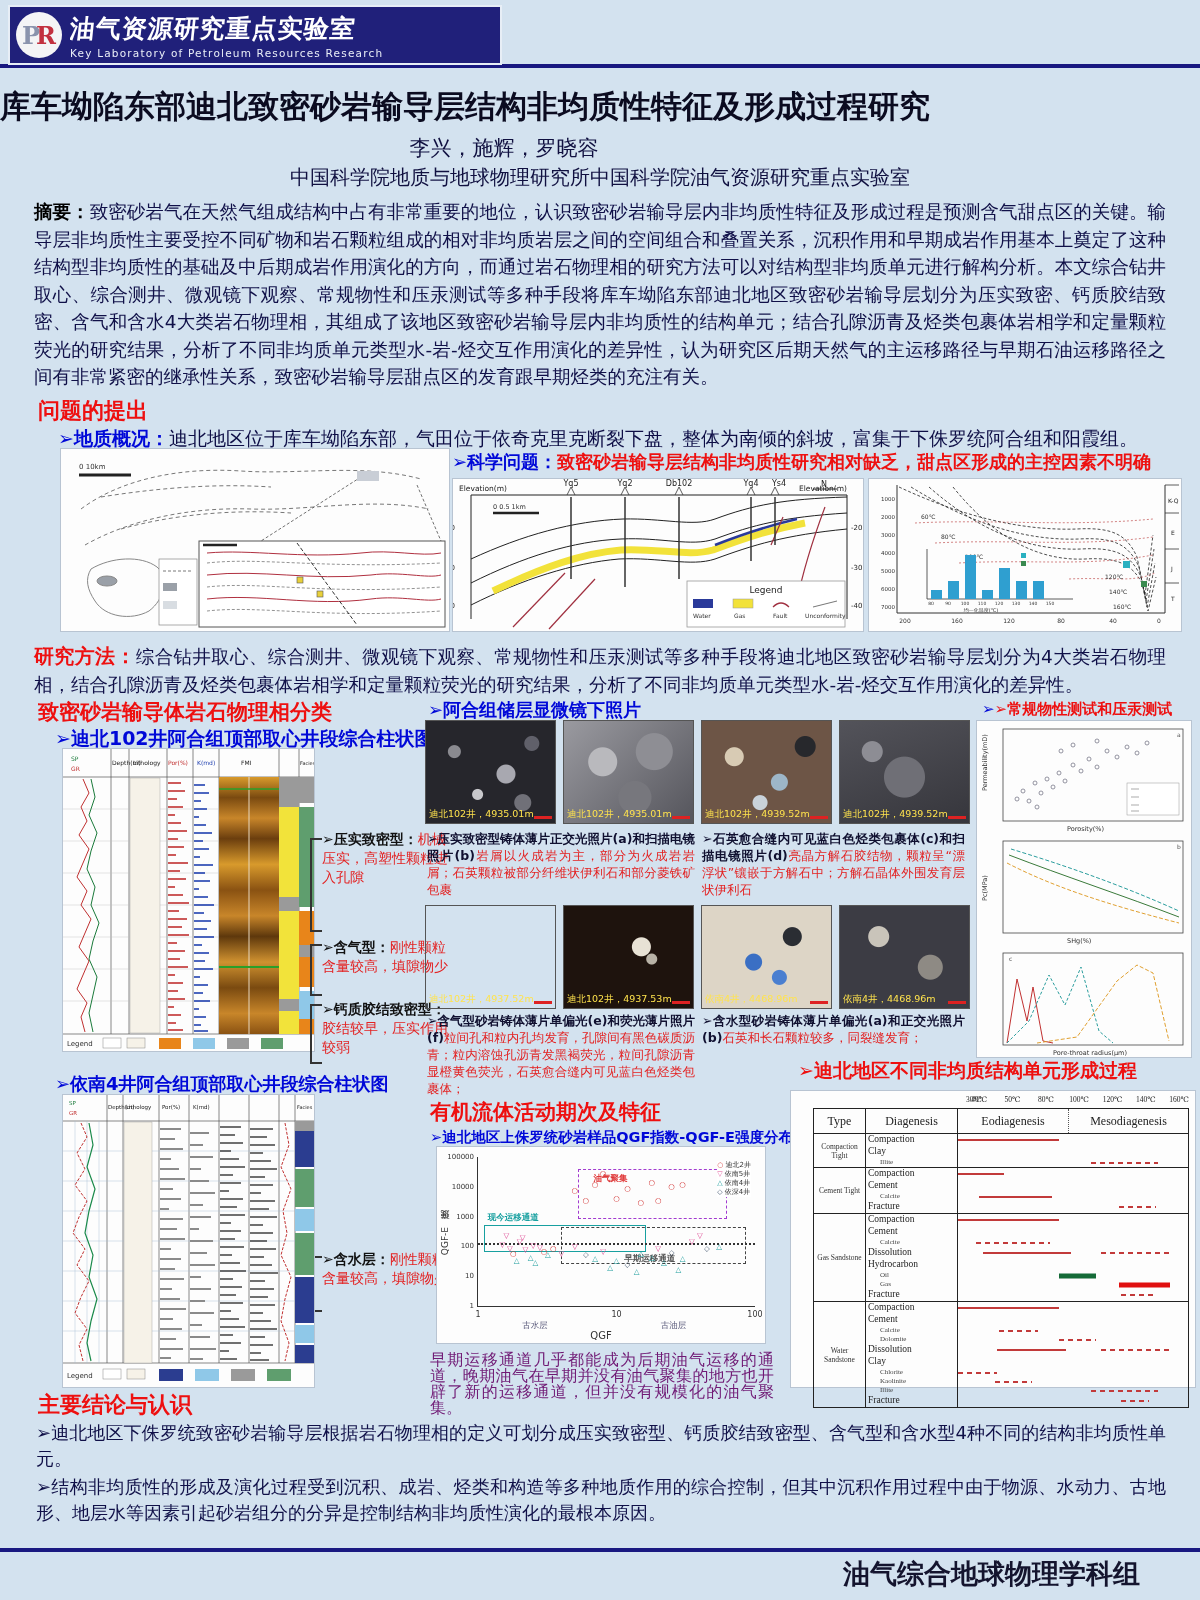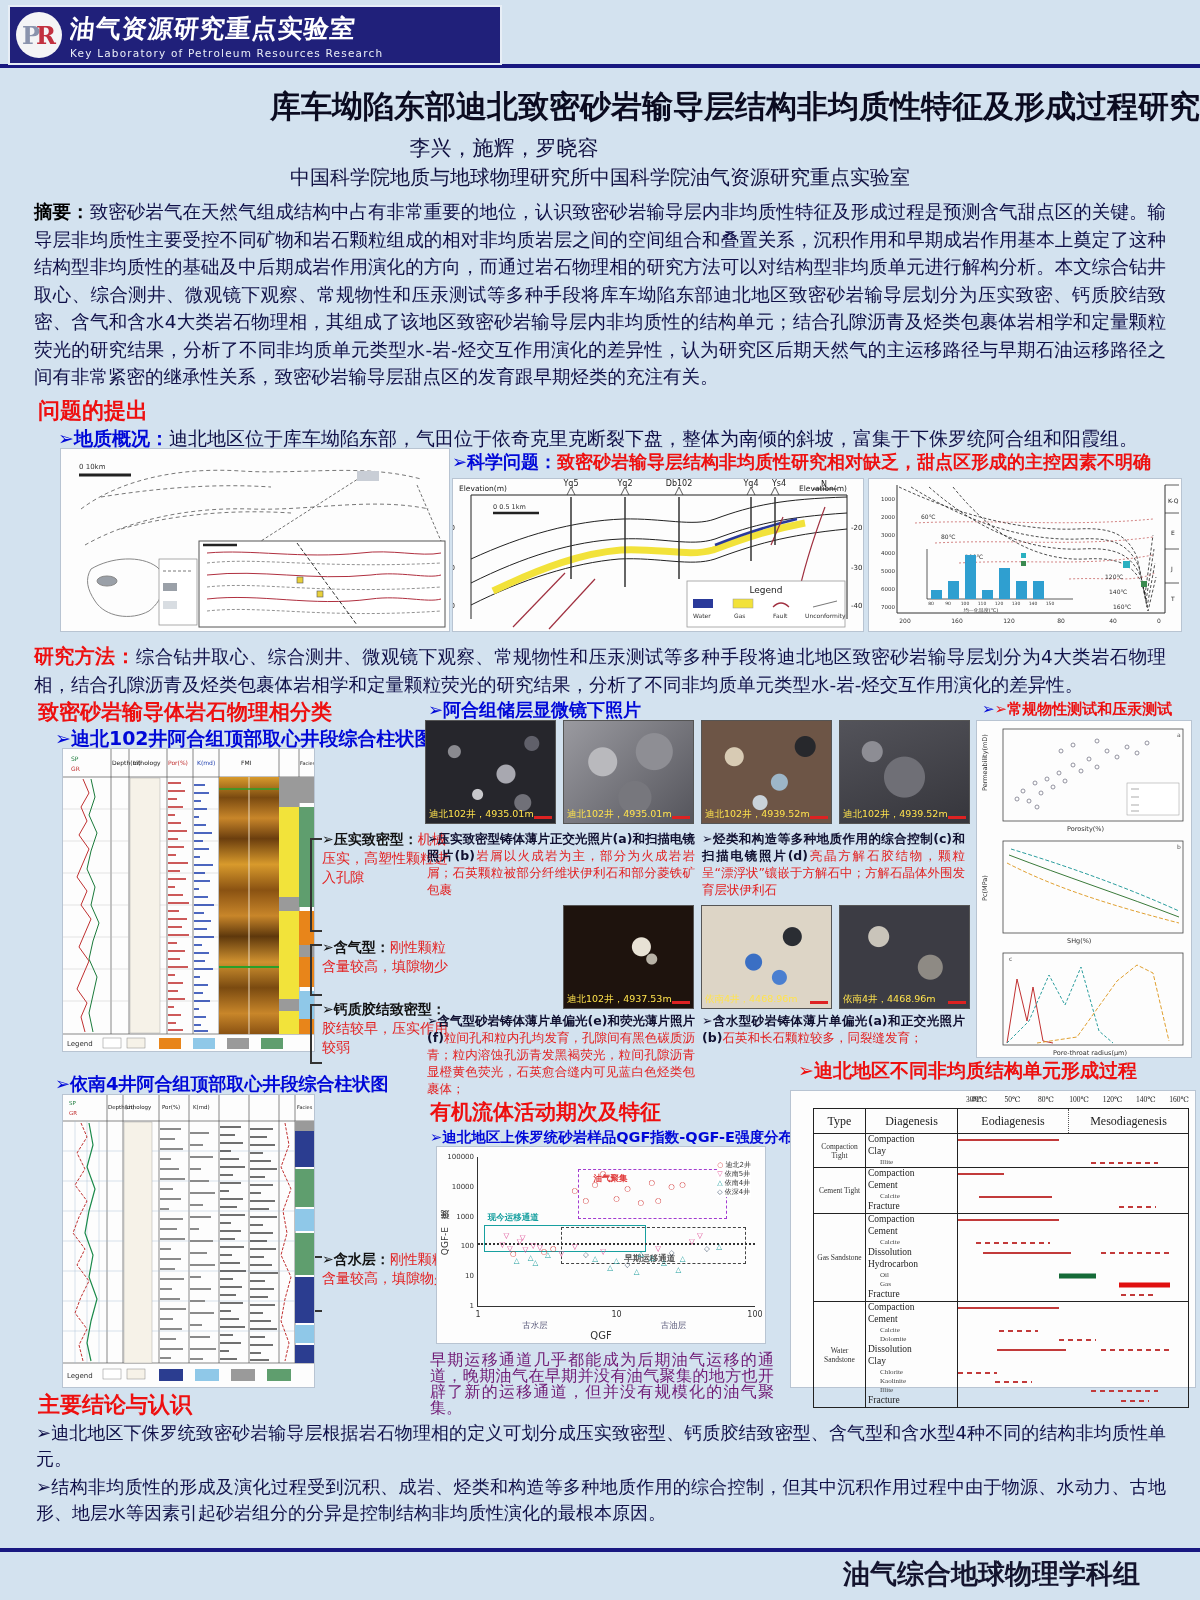--- a/index.html
+++ b/index.html
@@ -14,21 +14,21 @@
              font-size:24px;flex:0 0 auto;}
   #pr-circle b{color:#8a93ad;} #pr-circle i{color:#c2303f;font-style:normal;margin-left:-4px;}
   #logo-texts{margin-left:8px;overflow:hidden;}
   #logo-cn{font-family:"DejaVu Serif","Liberation Serif",serif;color:#fff;font-weight:bold;font-size:25px;
            letter-spacing:1px;transform:skewX(-6deg);white-space:nowrap;}
   #logo-en{color:#e9edf7;font-size:10.5px;letter-spacing:1.2px;white-space:nowrap;margin-top:2px;}
   #dept{right:20px;top:18px;font-size:30px;font-weight:600;color:#16163c;}
   .navy-line{left:0;width:1200px;height:4px;background:#181880;}
   #hline1{top:64px;} #hline2{top:1548px;}
   
-  #main-title{left:0;top:86px;width:1200px;text-align:right;font-size:31px;font-weight:bold;color:#0b0b20;}
+  #main-title{left:0;top:86px;width:1200px;text-align:left;font-size:31px;font-weight:bold;color:#0b0b20;}
   #authors{left:0;top:134px;width:1008px;text-align:center;font-size:21px;color:#101040;}
   #affil{left:0;top:164px;width:1200px;text-align:center;font-size:20px;color:#101040;}
   
   #abstract{left:34px;top:198px;width:1132px;font-size:18.5px;line-height:27.5px;text-align:justify;color:#101048;}
   #abstract .lab{font-weight:bold;color:#000;}
   .red-h{color:#ee1010;font-weight:bold;}
   .blue-h{color:#0008d8;font-weight:bold;}
   #q-heading{left:38px;top:396px;font-size:22px;}
   #geo-line{left:58px;top:426px;width:1110px;font-size:19px;color:#0e0e46;}
   #sci-line{left:452px;top:450px;width:740px;font-size:18px;}
@@ -707,22 +707,26 @@
   <div class="abs photo ph2" style="left:701px;top:720px;">
       <span class="cap">迪北102井，4939.52m</span>
       <span class="sbar"></span>
     </div>
   <div class="abs photo ph3" style="left:839px;top:720px;">
       <span class="cap">迪北102井，4939.52m</span>
       <span class="sbar"></span>
     </div>
 
   <div class="abs mcap" id="mcap0"><span class="lab">➢压实致密型铸体薄片正交光照片(a)和扫描电镜照片(b)</span><span class="txt">岩屑以火成岩为主，部分为火成岩岩屑；石英颗粒被部分纤维状伊利石和部分菱铁矿包裹</span></div>
-  <div class="abs mcap" id="mcap1"><span class="lab">➢烃类和构造等多种地质作用的综合控制(c)和扫描电镜照片(d)</span><span class="txt">亮晶方解石胶结物，颗粒呈“漂浮状”镶嵌于方解石中；方解石晶体外围发育层状伊利石</span></div>
-
+  <div class="abs mcap" id="mcap1"><span class="lab">➢石英愈合缝内可见蓝白色烃类包裹体(c)和扫描电镜照片(d)</span><span class="txt">亮晶方解石胶结物，颗粒呈“漂浮状”镶嵌于方解石中；方解石晶体外围发育层状伊利石</span></div>
+
+  <div class="abs photo ph4" style="left:425px;top:905px;">
+      <span class="cap">迪北102井，4937.52m</span>
+      <span class="sbar"></span>
+    </div>
   <div class="abs photo ph5" style="left:563px;top:905px;">
       <span class="cap">迪北102井，4937.53m</span>
       <span class="sbar"></span>
     </div>
   <div class="abs photo ph6" style="left:701px;top:905px;">
       <span class="cap">依南4井，4468.96m</span>
       <span class="sbar"></span>
     </div>
   <div class="abs photo ph7" style="left:839px;top:905px;">
       <span class="cap">依南4井，4468.96m</span>

